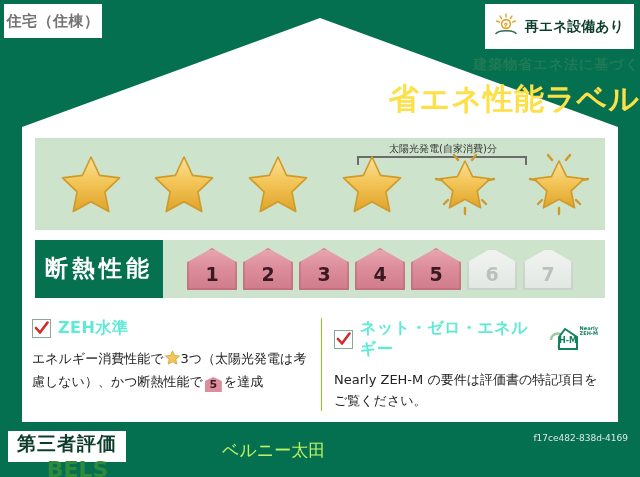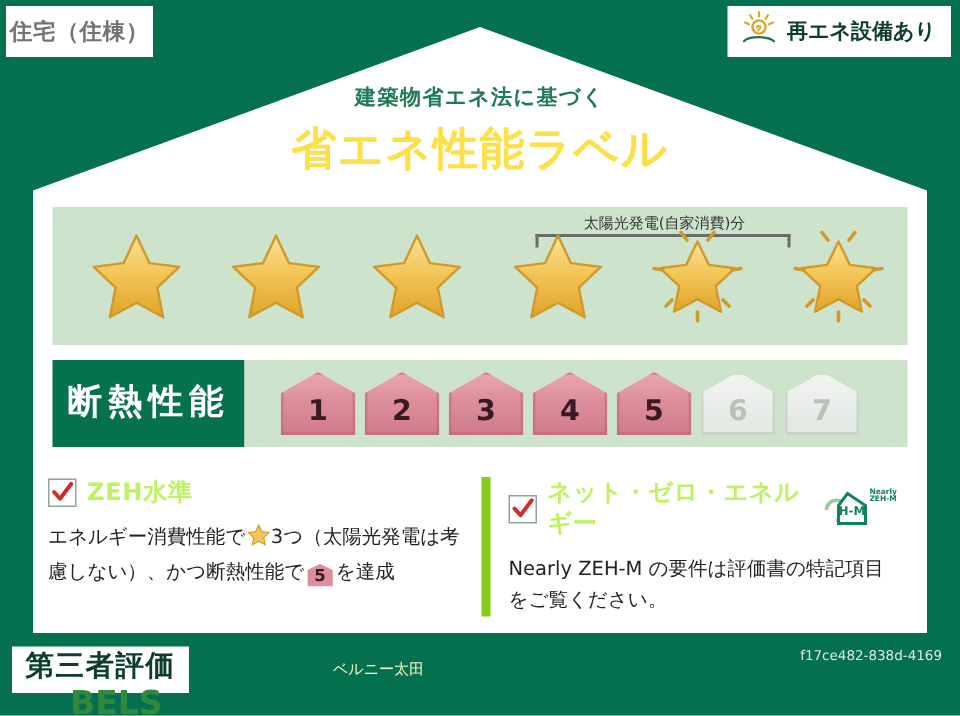--- a/index.html
+++ b/index.html
@@ -18,28 +18,28 @@
     clip-path:polygon(50% 0%, 100% 27%, 100% 100%, 0% 100%, 0% 27%);
   }
 
   
   .chip-type{
     position:absolute;left:4px;top:4px;width:98px;height:34px;
     background:#fff;display:flex;align-items:center;justify-content:center;
     color:#737373;font-size:15px;font-weight:bold;letter-spacing:.5px;z-index:6;
   }
   .chip-solar{
-    position:absolute;right:6px;top:4px;height:34px;
+    position:absolute;right:6px;top:4px;height:45px;
     background:#fff;display:flex;align-items:center;gap:6px;
     padding:0 10px 0 8px;z-index:6;text-align:right;
   }
   .chip-solar .txt{color:#0d3d2c;font-size:14px;font-weight:bold;}
 
   
-  .title-wrap{position:absolute;left:0;right:0;top:56px;text-align:center;z-index:5;}
+  .title-wrap{position:absolute;left:0;right:0;top:56px;text-align:right;z-index:5;}
   .title-sub{color:#1f7a55;font-size:14px;font-weight:bold;letter-spacing:1px;}
   .title-main{color:#fde047;font-size:30px;font-weight:bold;letter-spacing:1px;margin-top:5px;}
 
   
   .row{position:absolute;left:35px;width:570px;display:flex;align-items:stretch;z-index:5;}
   .row-energy{top:138px;height:92px;}
   .row-insul{top:240px;height:58px;}
 
   .row-label{
     width:128px;background:#05714f;color:#fff;
@@ -81,48 +81,48 @@
   .hbadge .num{
     position:relative;z-index:2;font-size:19px;font-weight:bold;
     padding-bottom:5px;
   }
   .hbadge.on .num{color:#3a1a22;}
   .hbadge.off .num{color:#b9c2b9;}
 
   
   .cols{position:absolute;left:32px;top:318px;width:578px;display:flex;z-index:5;}
   .col{width:289px;box-sizing:border-box;padding-right:12px;}
-  .col.right{padding-left:12px;border-left:6px solid #84cc16;}
+  .col.right{padding-left:12px;border-left:1px solid #84cc16;}
   .col-head{display:flex;align-items:center;gap:7px;}
   .cbox{
     width:17px;height:17px;border:1px solid #8aa79a;background:#fff;flex:none;
     position:relative;
   }
   .cbox svg{position:absolute;left:1px;top:0px;}
-  .col-head .htxt{color:#bef264;font-size:16px;font-weight:bold;letter-spacing:.5px;}
+  .col-head .htxt{color:#5eead4;font-size:16px;font-weight:bold;letter-spacing:.5px;}
   .col-body{margin-top:9px;color:#222;font-size:13px;line-height:1.62;}
   .inline-star{display:inline-block;vertical-align:-2px;margin:0 1px;}
   .inline-5{
     display:inline-block;vertical-align:-2px;width:17px;height:15px;
     background:#dd8e9c;color:#3a1a22;font-size:11px;font-weight:bold;
     text-align:center;line-height:15px;margin:0 2px;
     clip-path:polygon(50% 0%, 100% 26%, 100% 100%, 0% 100%, 0% 26%);
   }
   .zehm-logo{display:inline-flex;align-items:flex-start;gap:0;margin-left:4px;vertical-align:-6px;}
   .zehm-logo .sub{font-size:5px;line-height:1.05;color:#12825a;font-weight:bold;}
 
   
   .footer{position:absolute;left:0;right:0;bottom:0;height:55px;z-index:6;}
   .bels-box{
     position:absolute;left:8px;top:9px;height:31px;background:#fff;
     display:flex;align-items:center;padding:0 9px;flex-direction:column;
   }
   .bels-box .jp{color:#0d3d2c;font-size:19px;font-weight:bold;letter-spacing:1px;}
   .bels-box .bels{color:#2f8a3e;font-size:22px;font-weight:bold;margin-left:21px;letter-spacing:0px;}
-  .owner{position:absolute;left:222px;top:17px;color:#fef9c3;font-size:10px;}
+  .owner{position:absolute;left:222px;top:17px;color:#bef264;font-size:17px;}
   .fright{position:absolute;right:12px;top:8px;text-align:right;color:#fff;}
   .fright .date{font-size:13px;}
   .fright .uid{font-size:9px;margin-top:3px;color:#dfe9e4;}
 </style>
 </head>
 <body>
 
 <div id="root">
 
   <div class="house-shape"></div>

